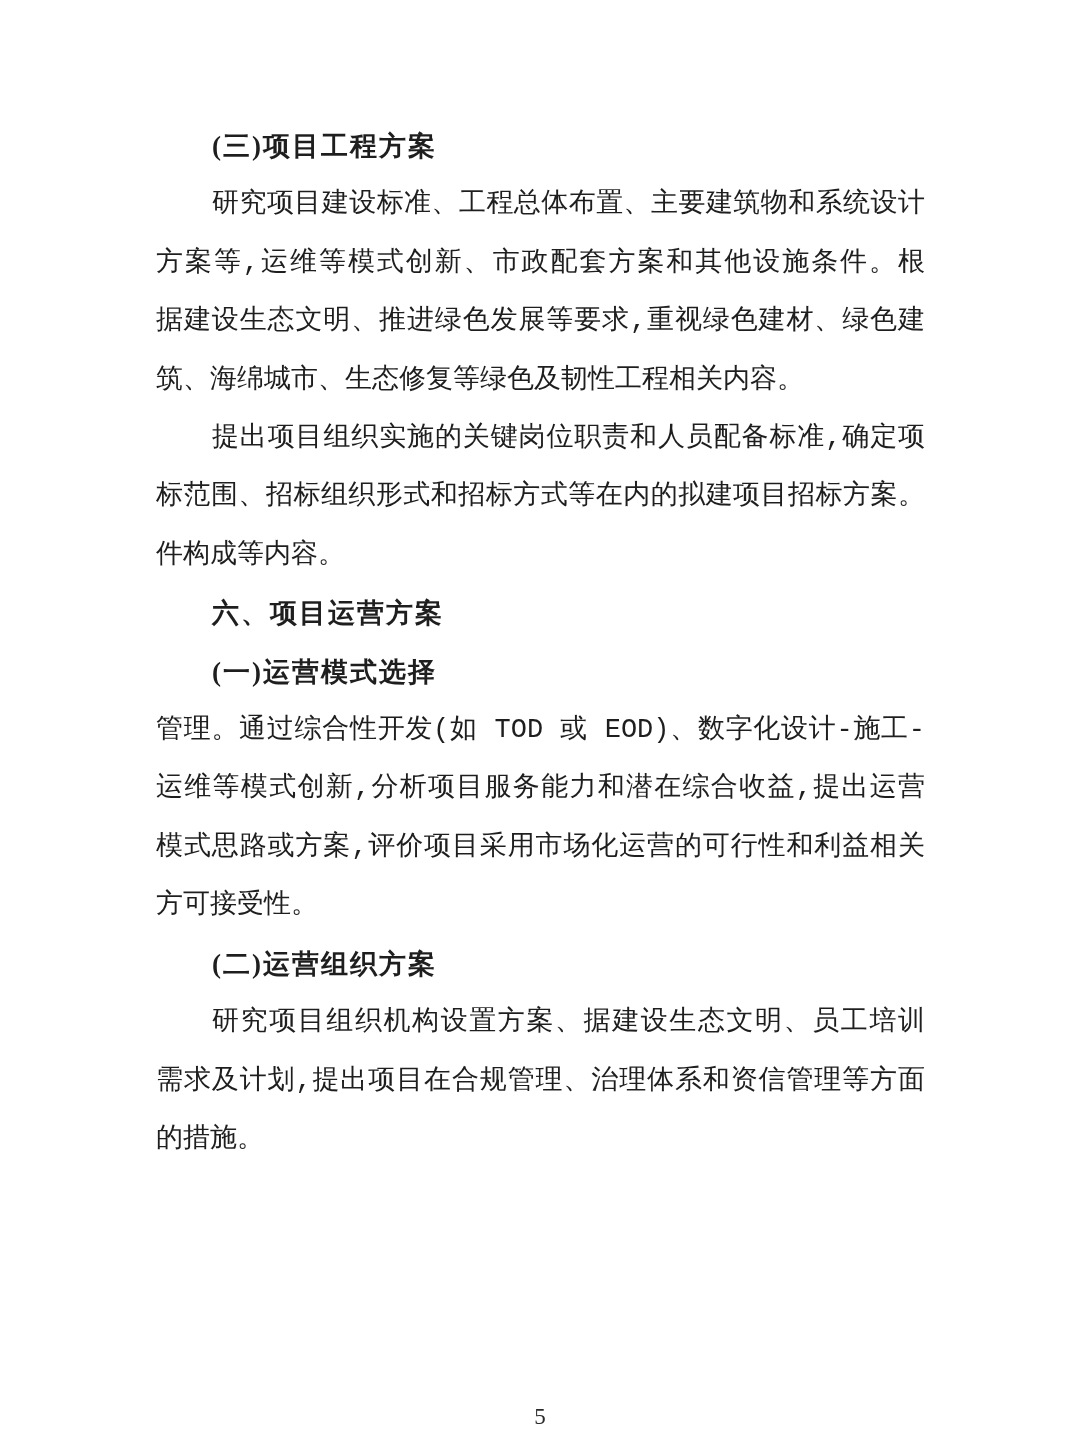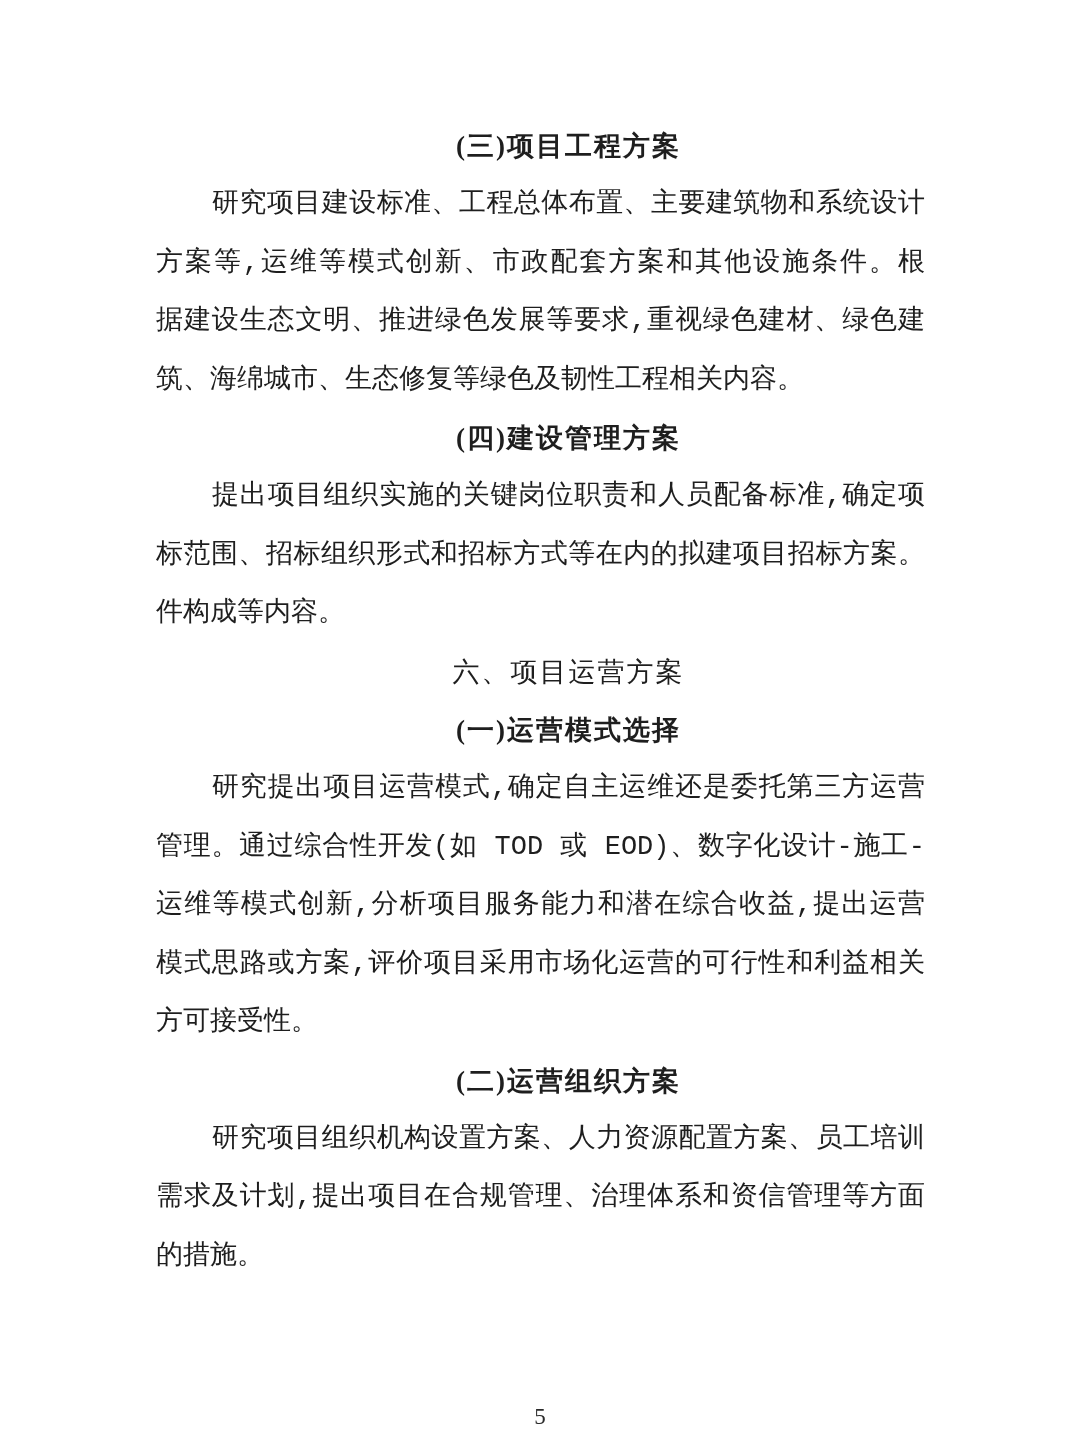--- a/index.html
+++ b/index.html
@@ -36,29 +36,28 @@
     text-align-last: justify;
   }
   
   .ind {
     text-indent: 56px;
   }
   
   .h {
     margin-left: 56px;
     letter-spacing: 2px;
-    text-align: center;
   }
   .h.kai {
     font-weight: 600;
   }
   
   .h.hei {
     font-family: "Liberation Sans", "DejaVu Sans", sans-serif;
-    font-weight: 400;
+    font-weight: 700;
     letter-spacing: 2px;
   }
   .pageno {
     position: absolute;
     top: 1402px;
     left: 0;
     width: 1080px;
     text-align: center;
     font-size: 23px;
     line-height: 30px;
@@ -71,37 +70,35 @@
 
 <div class="content">
 
   <div class="h kai">(三)项目工程方案</div>
 
   <div class="ln j ind">研究项目建设标准、工程总体布置、主要建筑物和系统设计</div>
   <div class="ln j">方案等,运维等模式创新、市政配套方案和其他设施条件。根</div>
   <div class="ln j">据建设生态文明、推进绿色发展等要求,重视绿色建材、绿色建</div>
   <div class="ln">筑、海绵城市、生态修复等绿色及韧性工程相关内容。</div>
 
-  <div class="h kai">(四)建设管理方案</div>
 
   <div class="ln j ind">提出项目组织实施的关键岗位职责和人员配备标准,确定项</div>
   <div class="ln j">标范围、招标组织形式和招标方式等在内的拟建项目招标方案。</div>
   <div class="ln">件构成等内容。</div>
 
   <div class="h hei">六、项目运营方案</div>
 
   <div class="h kai">(一)运营模式选择</div>
 
-  <div class="ln j ind">研究提出项目运营模式,确定自主运维还是委托第三方运营</div>
   <div class="ln j">管理。通过综合性开发(如 TOD 或 EOD)、数字化设计-施工-</div>
   <div class="ln j">运维等模式创新,分析项目服务能力和潜在综合收益,提出运营</div>
   <div class="ln j">模式思路或方案,评价项目采用市场化运营的可行性和利益相关</div>
   <div class="ln">方可接受性。</div>
 
   <div class="h kai">(二)运营组织方案</div>
 
-  <div class="ln j ind">研究项目组织机构设置方案、人力资源配置方案、员工培训</div>
+  <div class="ln j ind">研究项目组织机构设置方案、据建设生态文明、员工培训</div>
   <div class="ln j">需求及计划,提出项目在合规管理、治理体系和资信管理等方面</div>
   <div class="ln">的措施。</div>
 
 </div>
 
 <div class="pageno">5</div>
 
 </body></html>

